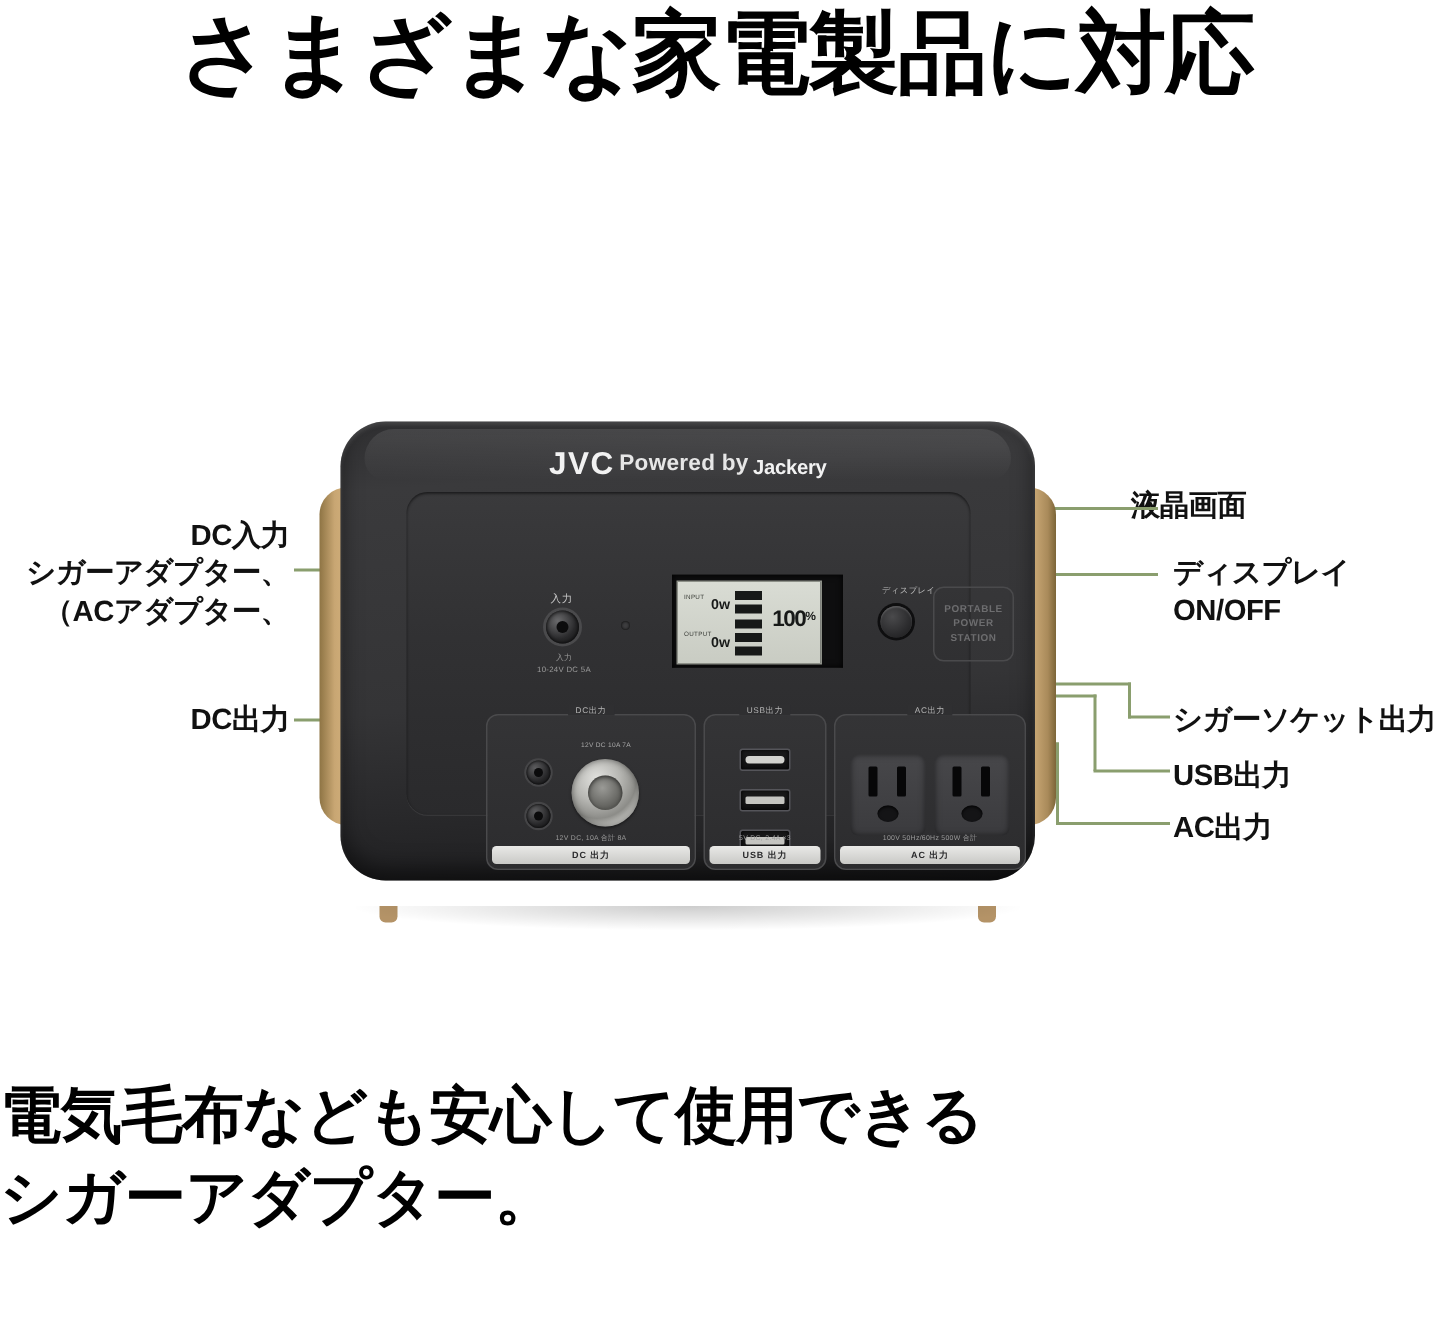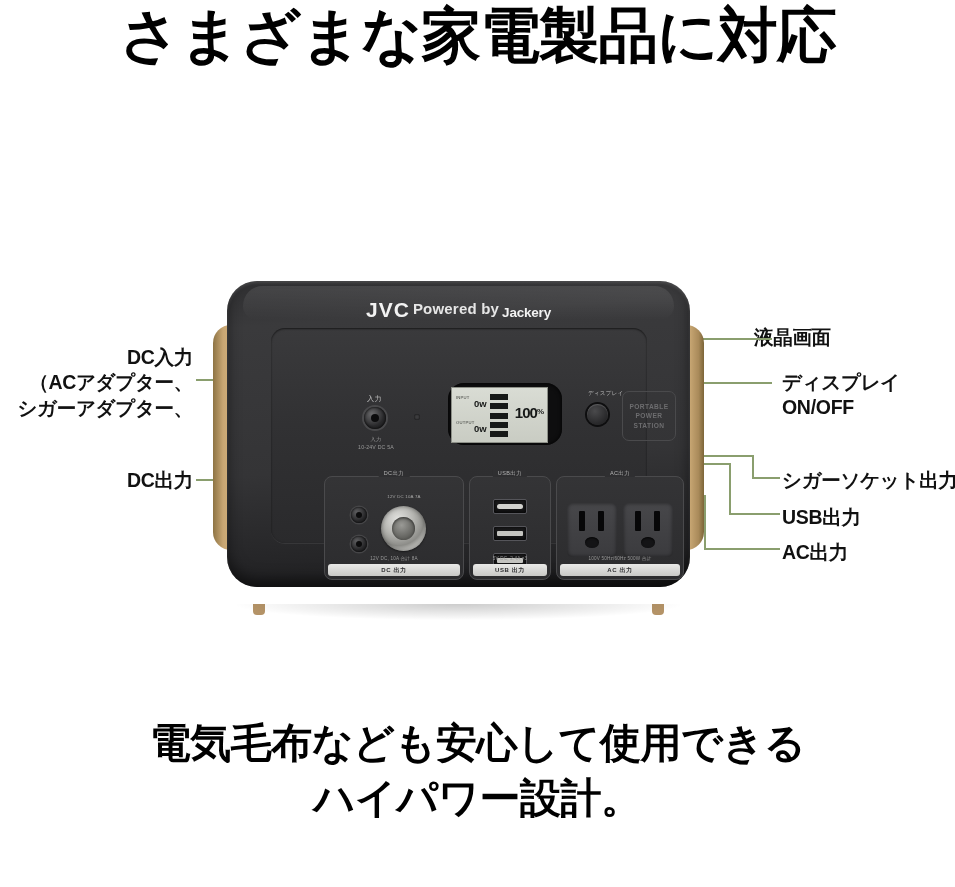--- a/index.html
+++ b/index.html
@@ -22,21 +22,21 @@
     font-weight:700;
     letter-spacing:-1px;
     color:#000;
     line-height:1.12;
     white-space:nowrap;
   }
 
   
   .caption{
     position:absolute;left:0;top:716px;width:955px;
-    text-align:center;
+    text-align:left;
     font-size:41px;
     font-weight:700;
     color:#000;
     line-height:1.34;
     letter-spacing:-0.5px;
   }
   .caption div{white-space:nowrap;}
 
   
   .lbl{
@@ -135,21 +135,21 @@
     background:#3d3d3f;box-shadow:inset 0 0 2px #000;
   }
   .in-spec{
     position:absolute;left:74px;top:108px;width:62px;text-align:center;
     font-size:5.2px;color:#9a9a9a;line-height:1.5;letter-spacing:.2px;
   }
 
   
   .lcd-bezel{
     position:absolute;left:177px;top:55px;width:114px;height:62px;
-    background:#0e0e0f;border-radius:16px;
+    background:#0e0e0f;border-radius:0;
     box-shadow:inset 0 0 4px #000;
   }
   .lcd{
     position:absolute;left:3px;top:4px;width:95px;height:54px;
     background:linear-gradient(180deg,#d9dcd4,#c9ccc3);
     border:1px solid #8d9088;
     overflow:hidden;
   }
   .lcd .mini{position:absolute;font-size:4.2px;color:#3a3d38;letter-spacing:.2px;}
   .lcd .inw{position:absolute;font-size:9.5px;font-weight:700;color:#171918;}
@@ -273,22 +273,22 @@
 </style>
 </head>
 <body>
 
 <div class="stage">
 
   <div class="headline">さまざまな家電製品に対応</div>
 
   <div class="lbl left" style="left:8px;top:345px;width:185px;">
     <div>DC入力</div>
+    <div>シガーアダプター、</div>
     <div>（ACアダプター、</div>
-    <div>シガーアダプター、</div>
   </div>
   <div class="ld h" style="left:196px;top:379px;width:113px;"></div>
 
   <div class="lbl left" style="left:8px;top:468px;width:185px;">
     <div>DC出力</div>
   </div>
   <div class="ld h" style="left:196px;top:479px;width:93px;"></div>
 
   <div class="lbl right" style="left:754px;top:325px;">
     <div>液晶画面</div>
@@ -416,16 +416,16 @@
       </div>
     </div>
 
     <div class="feet"></div>
     <div class="feet r"></div>
     <div class="base-shadow"></div>
   </div>
 
   <div class="caption">
     <div>電気毛布なども安心して使用できる</div>
-    <div>ハイパワー設計。</div>
+    <div>シガーアダプター。</div>
   </div>
 
 </div>
 
 </body></html>

